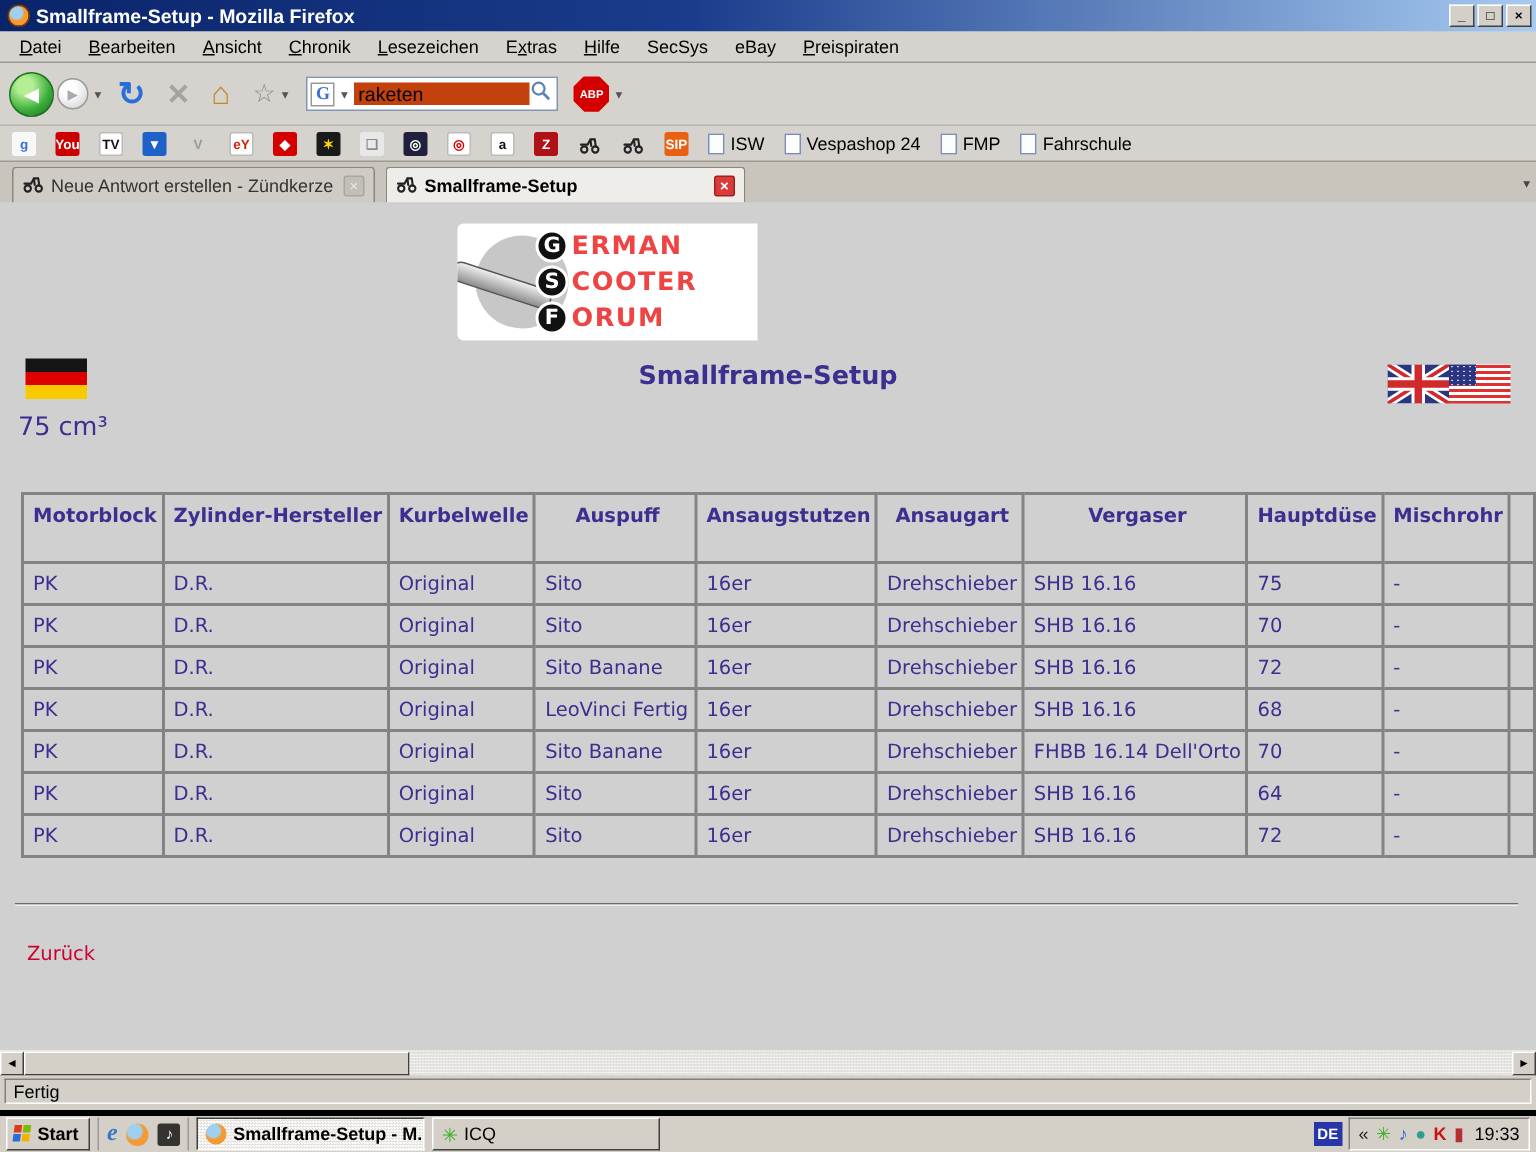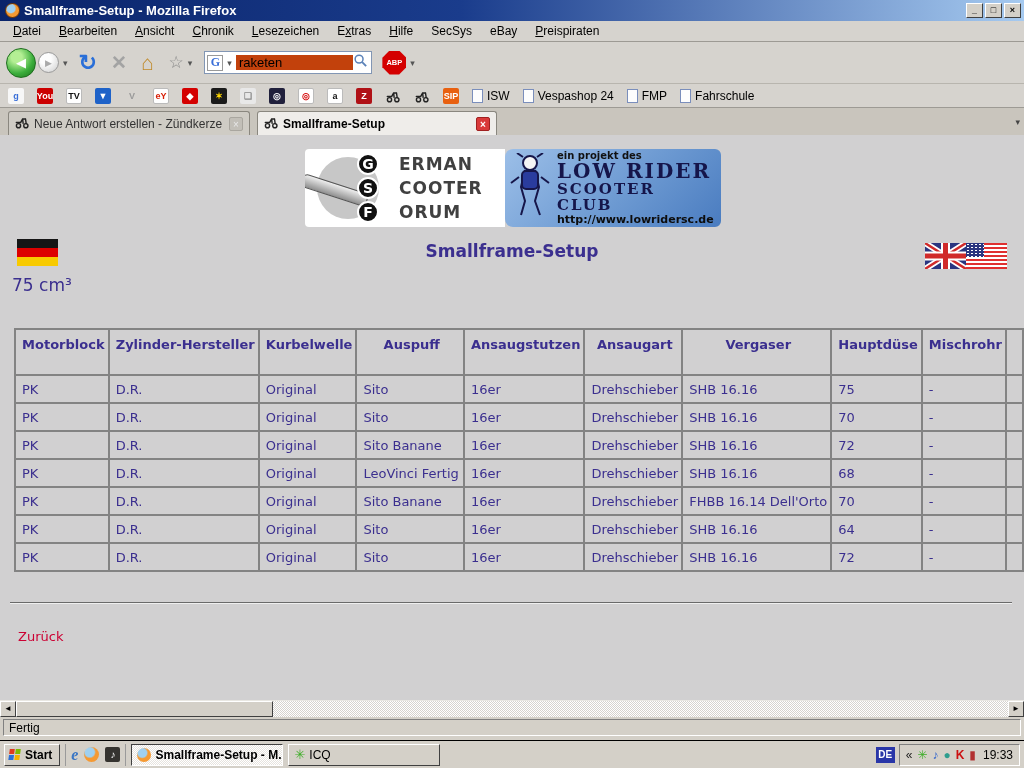--- a/index.html
+++ b/index.html
@@ -73,21 +73,21 @@
     font-family:"DejaVu Sans", sans-serif; }
   .banner { position:absolute; left:305px; top:14px; width:416px; height:78px; display:flex; }
   .banner-left { width:200px; background:#fff; position:relative; overflow:hidden; border-radius:4px 0 0 4px; }
   .gsf-circle { position:absolute; left:12px; top:8px; width:62px; height:62px; border-radius:50%; background:#c7c7c7; }
   .gsf-pipe { position:absolute; left:-6px; top:34px; width:70px; height:14px; background:linear-gradient(180deg,#efefef,#8f8f8f);
     border:1px solid #555; border-radius:7px; transform:rotate(18deg); }
   .gsf-rows { position:absolute; left:52px; top:3px; }
   .gsf-row { display:flex; align-items:center; height:24px; }
   .gsf-letter { width:22px; height:22px; border-radius:50%; background:#111; color:#fff; border:2px solid #fff;
     font-size:14px; font-weight:bold; display:flex; align-items:center; justify-content:center; z-index:2; }
-  .gsf-word { font-size:17px; font-weight:bold; color:#404040; letter-spacing:1px; margin-left:20px; }
+  .gsf-word { font-size:17px; font-weight:bold; color:#ef4444; letter-spacing:1px; margin-left:2px; }
   .banner-right { flex:1; background:linear-gradient(135deg,#9cbfe8 0%,#6d9ad2 55%,#4a7cc0 100%);
     border-radius:8px 6px 6px 8px; display:flex; align-items:center; padding:4px 6px 4px 2px; }
   .lr-text { flex:1; padding-left:4px; color:#15154a; line-height:1.05; }
   .lr-small { font-size:10px; font-weight:bold; color:#111; }
   .lr-big { font-family:"DejaVu Serif", serif; font-weight:bold; font-size:20px; letter-spacing:2px; }
   .lr-big2 { font-family:"DejaVu Serif", serif; font-weight:bold; font-size:15px; letter-spacing:2px; }
   .lr-url { font-size:11px; font-weight:bold; color:#0d0d0d; }
   .flag-de { position:absolute; left:17px; top:104px; width:41px; height:27px;
     background:linear-gradient(180deg,#151515 0 33%,#dd0000 33% 66%,#f8ca00 66% 100%); }
   .page-heading { position:absolute; top:106px; left:0; width:100%; text-align:center;
@@ -113,21 +113,21 @@
     font-size:8px; line-height:14px; text-align:center; color:#000; flex:0 0 auto; }
   .sb-thumb { width:257px; height:16px; background:#d4d0c8; border:1px solid; border-color:#fff #404040 #404040 #fff; flex:0 0 auto; }
   .sb-track { flex:1; height:16px; background:repeating-conic-gradient(#ffffff 0% 25%, #d6d3ce 0% 50%) 0 0 / 2px 2px; }
 
   
   .statusbar { height:23px; background:#d4d0c8; padding:2px 3px; flex:0 0 auto; }
   .status-panel { height:17px; border:1px solid; border-color:#808080 #fff #fff #808080;
     font-size:12px; padding:1px 0 0 5px; color:#000; }
 
   
-  .taskbar { height:28px; background:#d4d0c8; border-top:1px solid #000000; display:flex; align-items:center;
+  .taskbar { height:28px; background:#d4d0c8; border-top:4px solid #000000; display:flex; align-items:center;
     padding:0 4px; gap:5px; flex:0 0 auto; }
   .startbtn { height:22px; display:flex; align-items:center; gap:4px; padding:0 7px 0 4px;
     background:#d4d0c8; border:1px solid; border-color:#fff #404040 #404040 #fff; font-size:12px; font-weight:bold; }
   .winlogo { width:12px; height:12px; display:grid; grid-template-columns:5px 5px; grid-template-rows:5px 5px; gap:1px; transform:skewX(-8deg); }
   .winlogo i { display:block; } .wl1{background:#e03a1e;} .wl2{background:#7fba00;} .wl3{background:#2a6fd8;} .wl4{background:#f3b200;}
   .ql { display:flex; align-items:center; gap:6px; padding:0 5px; border-left:1px solid #9a9a9a; border-right:1px solid #9a9a9a; height:22px; }
   .ql-ie { font-family:"Liberation Serif",serif; font-style:italic; font-weight:bold; color:#3a76c4; font-size:16px; }
   .ql-fx { width:15px; height:15px; border-radius:50%;
     background:radial-gradient(circle at 38% 35%, #9fd0f0 0 34%, #f59a33 46% 72%, #d45500 100%); }
   .ql-mp { width:15px; height:15px; background:#35332f; color:#fff; font-size:10px; line-height:15px; text-align:center; border-radius:2px; }
@@ -289,39 +289,20 @@
           <div class="gsf-row">
               <span class="gsf-letter">S</span>
               <span class="gsf-word">COOTER</span>
             </div>
           <div class="gsf-row">
               <span class="gsf-letter">F</span>
               <span class="gsf-word">ORUM</span>
             </div>
         </div>
       </div>
-      <div class="banner-right">
-        <span>
-          <svg width="46" height="66" viewBox="0 0 46 66">
-            <g stroke="#16164a" stroke-width="2" fill="#f4f4f4">
-              <circle cx="23" cy="10" r="7"></circle>
-              <path d="M16 4 L10 0 M30 4 L36 0" fill="none"></path>
-              <path d="M18 17 L14 34 L18 48 L14 62 M28 17 L32 34 L28 48 L33 62" fill="none"></path>
-              <rect x="15" y="18" width="16" height="18" rx="4" fill="#2a3c9e"></rect>
-              <path d="M12 24 L4 30 M34 24 L42 30" fill="none"></path>
-            </g>
-          </svg>
-        </span>
-        <div class="lr-text">
-          <div class="lr-small">ein projekt des</div>
-          <div class="lr-big">LOW RIDER</div>
-          <div class="lr-big2">SCOOTER CLUB</div>
-          <div class="lr-url">http://www.lowridersc.de</div>
-        </div>
-      </div>
     </div>
 
     <div class="flag-de"></div>
 
     <div class="page-heading">Smallframe-Setup</div>
 
     <div class="flag-uk">
       <svg width="41" height="26" viewBox="0 0 41 26">
         <rect width="41" height="26" fill="#2a3580"></rect>
         <path d="M0 0 L41 26 M41 0 L0 26" stroke="#fff" stroke-width="6"></path>

